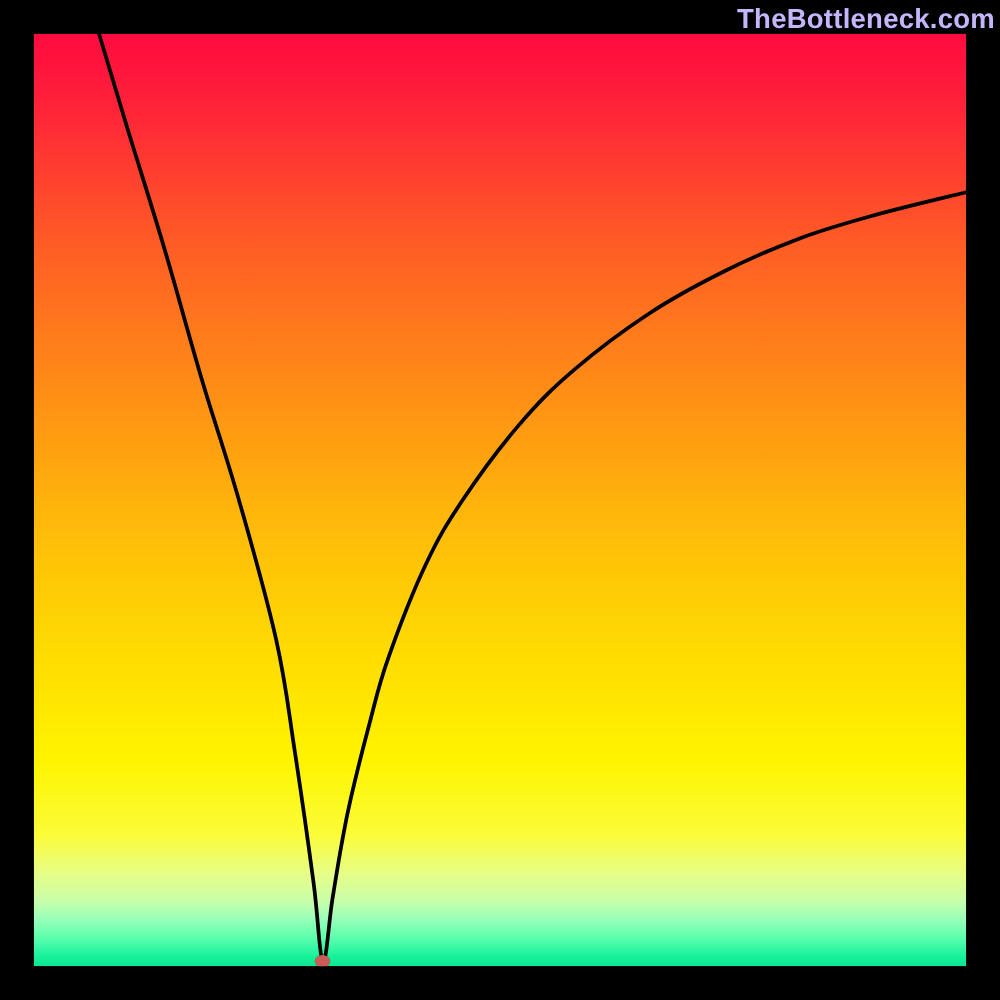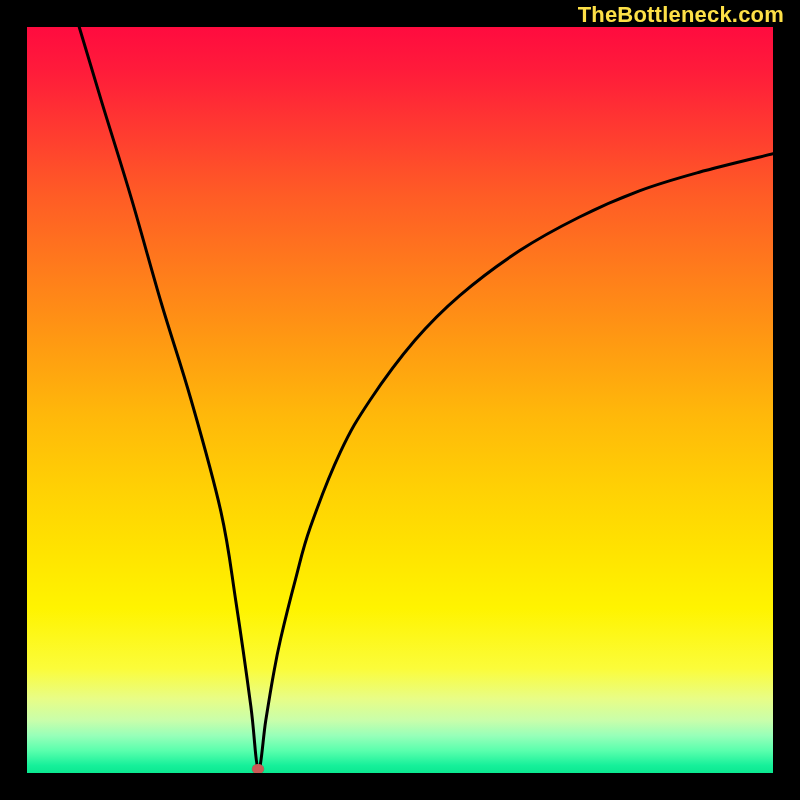--- a/index.html
+++ b/index.html
@@ -13,22 +13,22 @@
   }
   .frame {
     position: relative;
     width: 800px;
     height: 800px;
     background: #000;
   }
   .watermark {
     position: absolute;
     top: 2px;
-    right: 16px;
-    color: #fde047;
+    right: 4px;
+    color: #c4b5fd;
     font-size: 22px;
     font-weight: 600;
     letter-spacing: 0.2px;
     user-select: none;
   }
   .plot {
     position: absolute;
     left: 27px;
     top: 27px;
     width: 746px;

